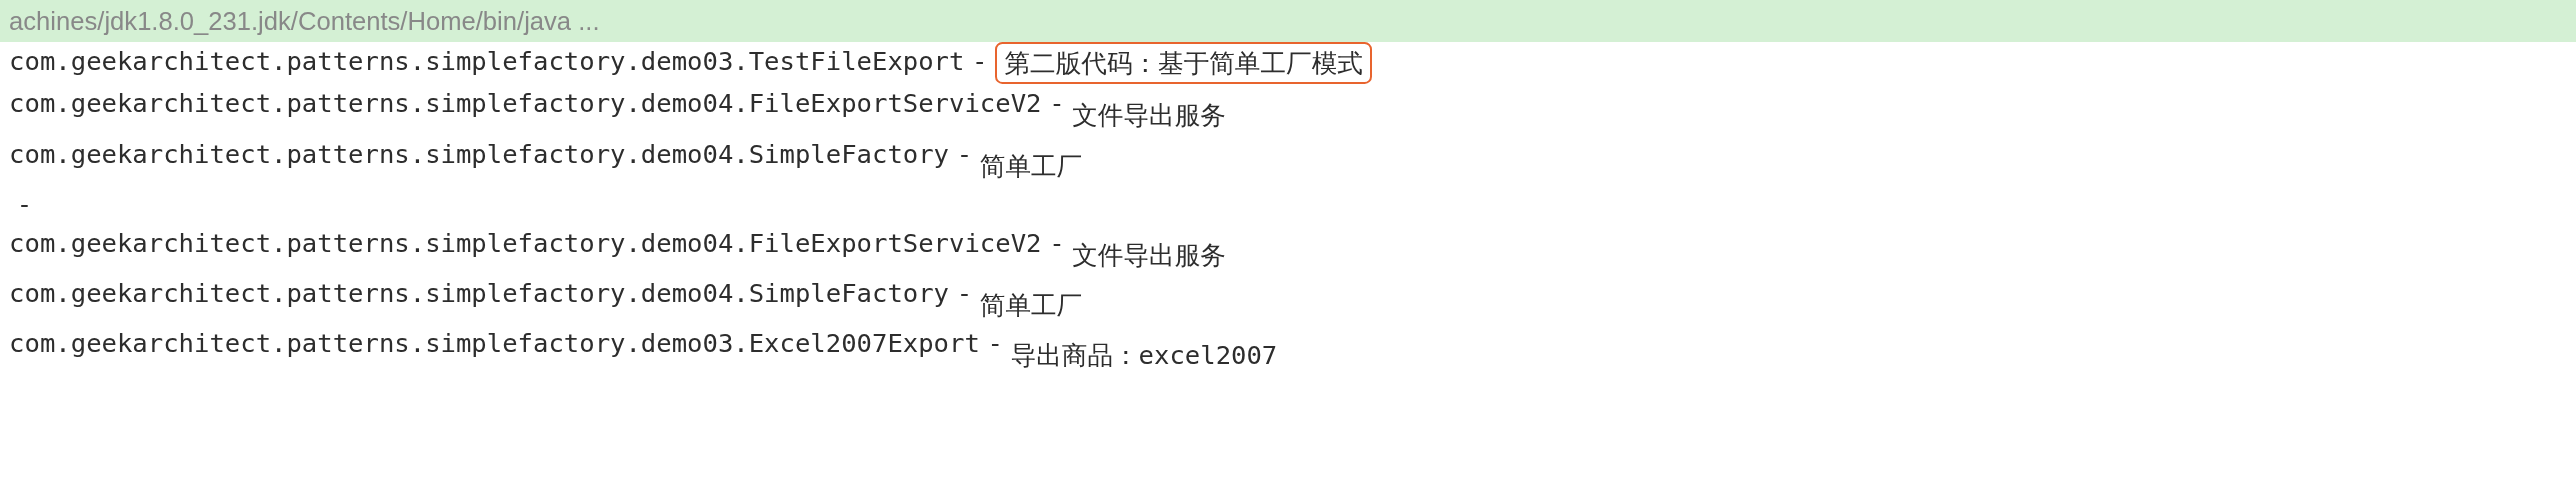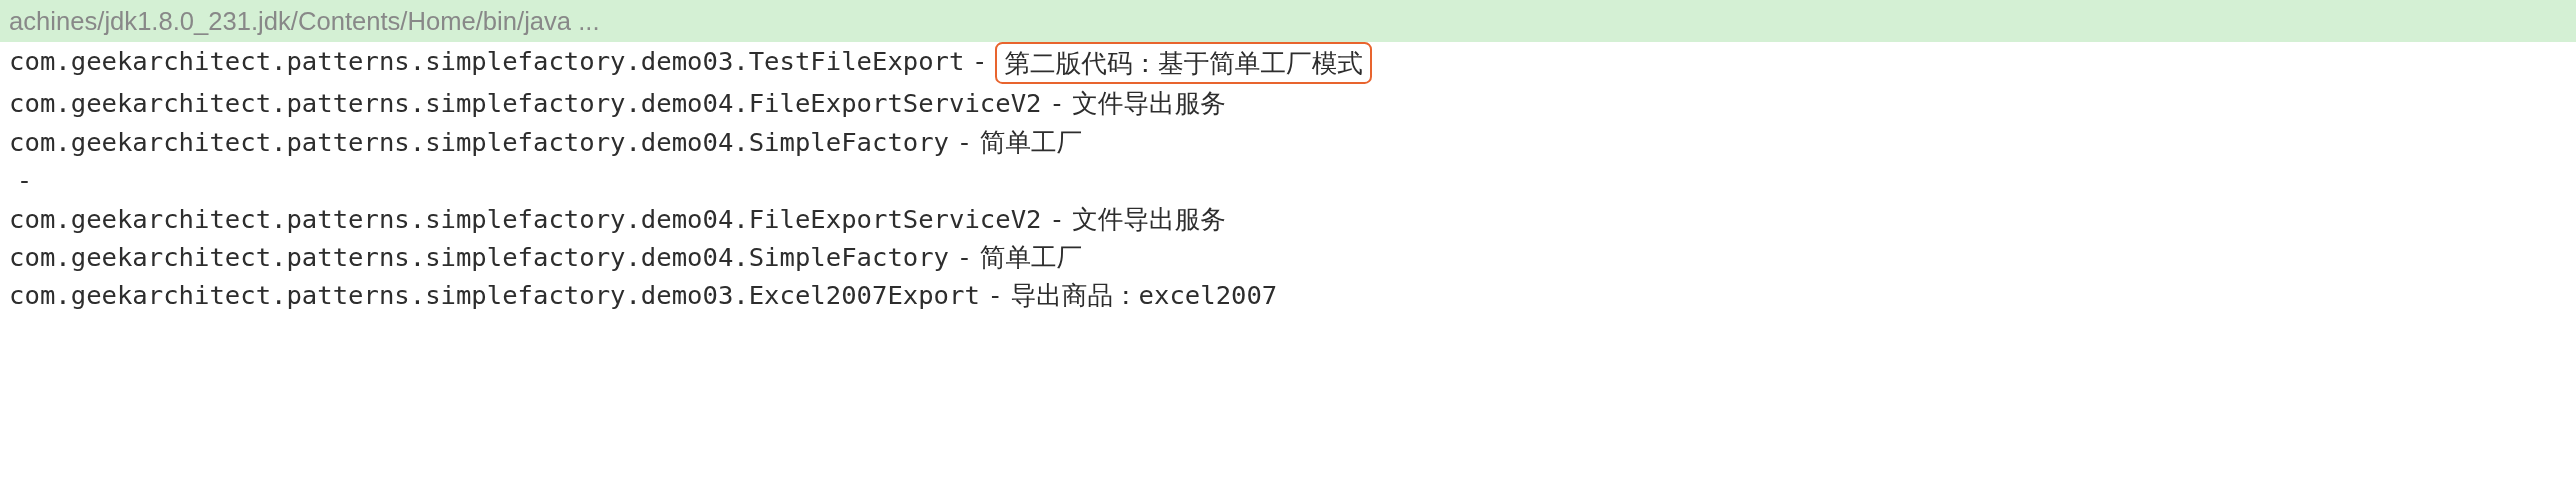--- a/index.html
+++ b/index.html
@@ -32,20 +32,21 @@
     }
     .log-class {
       color: #2d2d2d;
     }
     .log-sep {
       color: #2d2d2d;
       margin: 0 0.3em;
     }
     .log-msg {
       color: #2d2d2d;
+      margin-top: 12px;
     }
     .highlight-box {
       border: 2.7px solid #e8642e;
       border-radius: 7.3px;
       padding: 0 7.3px;
       color: #2d2d2d;
       display: inline-block;
     }
   </style>
 </head>

